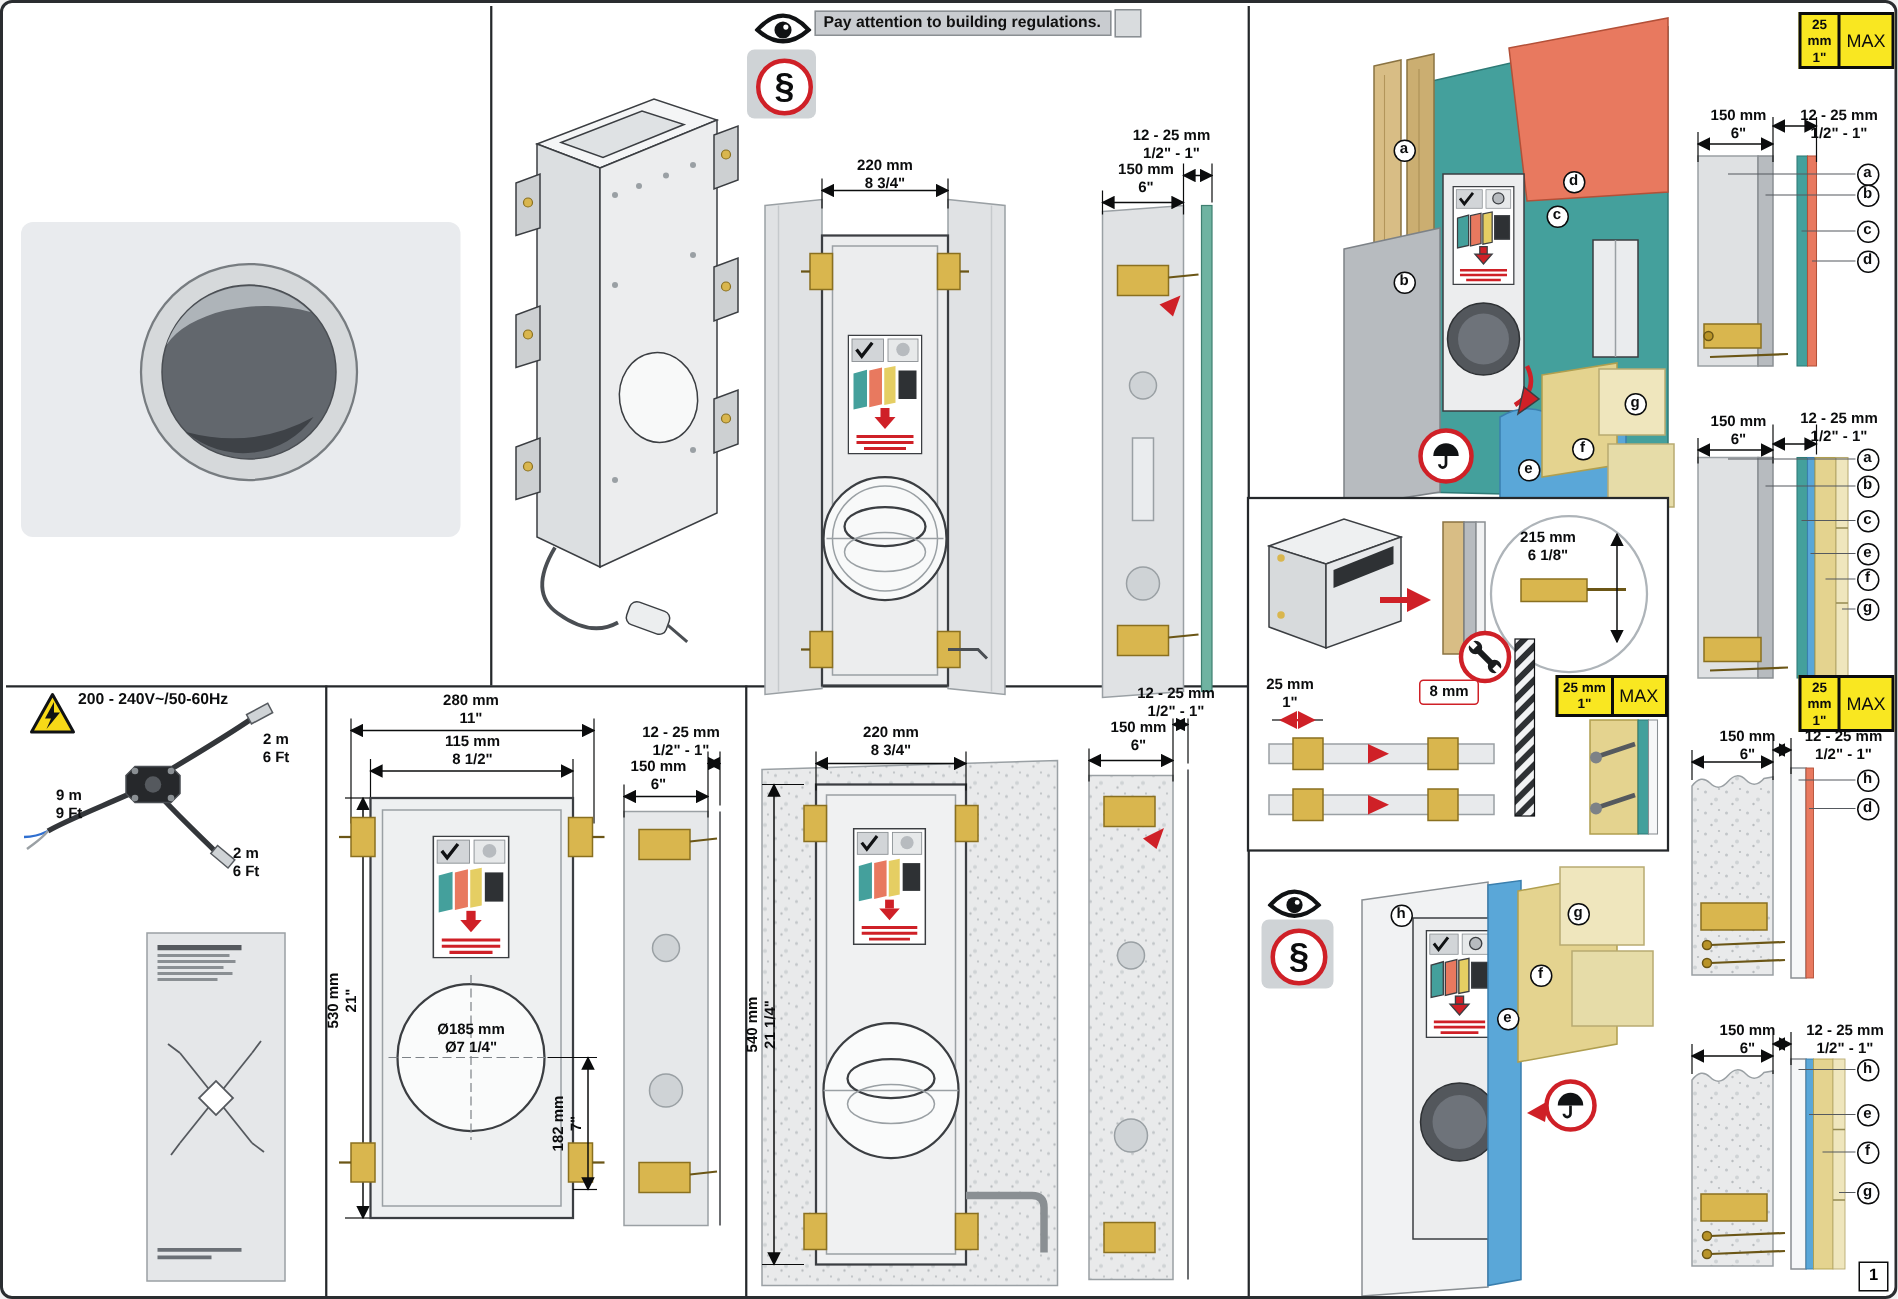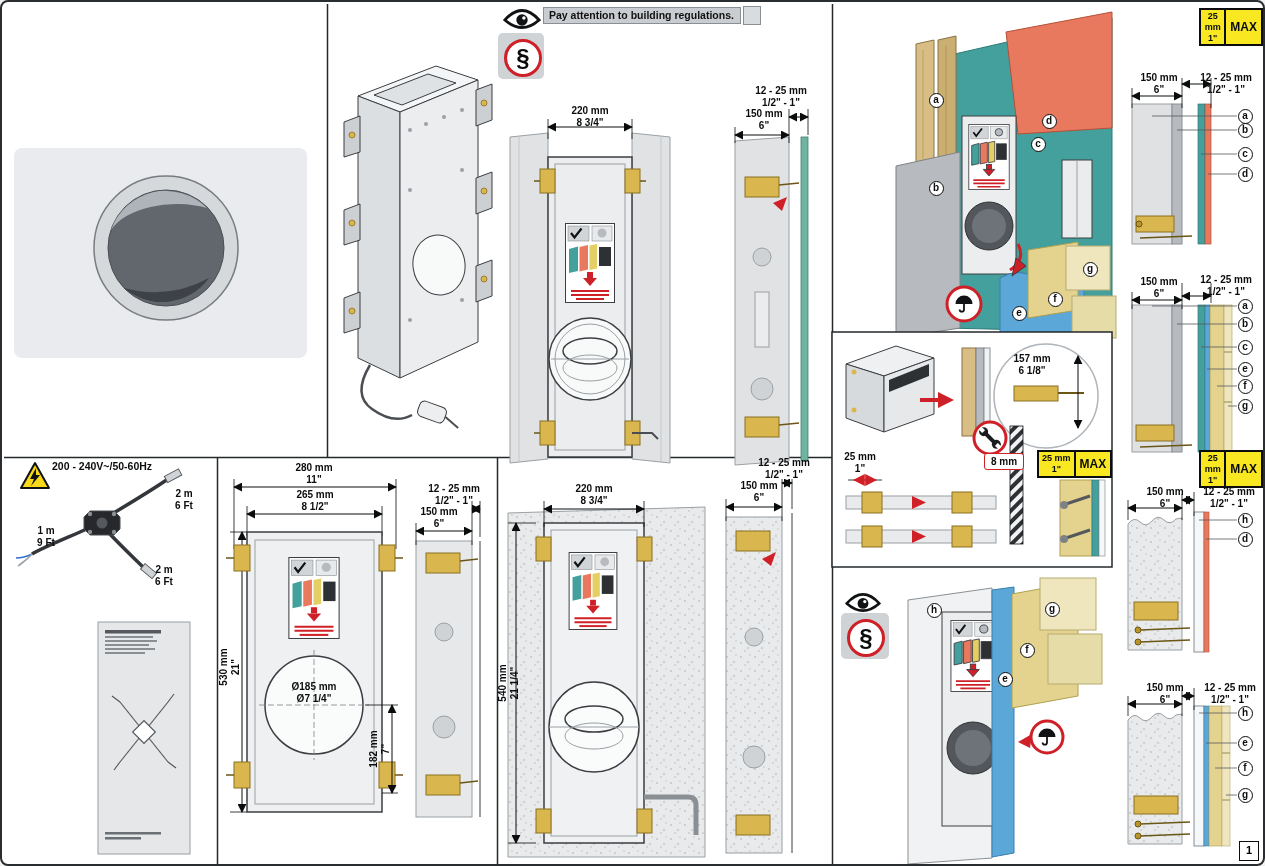--- a/index.html
+++ b/index.html
@@ -10,21 +10,21 @@
   .dim { position:absolute; transform:translateX(-50%); text-align:center;
          font-size:10px; font-weight:bold; line-height:1.15; color:#0b0c0d; white-space:nowrap; z-index:5; }
   .dim.rot { transform:translate(-50%,-50%) rotate(-90deg); }
   .marker { position:absolute; width:15px; height:15px; margin:-7.5px 0 0 -7.5px;
             border:1.5px solid #0b0c0d; border-radius:50%; background:#fff;
             font-size:10px; font-weight:bold; line-height:12px; text-align:center; color:#0b0c0d; z-index:6; }
   .maxbox { position:absolute; display:flex; align-items:stretch; border:2px solid #0b0c0d;
             background:#f9e721; z-index:7; }
   .maxbox .cell { padding:1px 3px; font-size:9px; font-weight:bold; line-height:1.2; text-align:center;
             border-right:2px solid #0b0c0d; display:flex; flex-direction:column; justify-content:center; color:#0b0c0d; }
-  .maxbox .max { padding:0 4px; font-size:12px; font-weight:bold; display:flex; align-items:center; color:#0b0c0d; }
+  .maxbox .max { padding:0 4px; font-size:12px; font-weight:normal; display:flex; align-items:center; color:#0b0c0d; }
   .hdrbar { position:absolute; left:541px; top:5px; width:198px; height:17px; background:#c9ccd0;
             border:1px solid #8a8f93; font-size:10.5px; font-weight:bold; line-height:15px;
             padding-left:5px; color:#111; white-space:nowrap; overflow:hidden; z-index:5; }
   .hdrend { position:absolute; left:741px; top:4px; width:18px; height:19px; background:#d9dcde;
             border:1px solid #8a8f93; z-index:5; }
   .badge-back { position:absolute; background:#cfd3d6; border-radius:5px; z-index:4; }
   .badge { position:absolute; width:38px; height:38px; border:3.5px solid #cf2027; border-radius:50%;
            background:#fff; color:#0b0c0d; font-size:24px; font-weight:bold; text-align:center;
            line-height:32px; z-index:5; }
   .box8 { position:absolute; border:1.5px solid #cf2027; background:#fff; border-radius:3px;
@@ -574,29 +574,29 @@
     </div>
 <div class="dim" style="left:1224px;top:272px">
       <div>12 - 25 mm</div>
       <div>1/2" - 1"</div>
     </div>
 <div class="dim" style="left:858px;top:449px">
       <div>25 mm</div>
       <div>1"</div>
     </div>
 <div class="dim" style="left:1030px;top:351px">
-      <div>157 mm</div>
+      <div>215 mm</div>
       <div>6 1/8"</div>
     </div>
 <div class="dim" style="left:312px;top:460px">
       <div>280 mm</div>
       <div>11"</div>
     </div>
 <div class="dim" style="left:313px;top:487px">
-      <div>265 mm</div>
+      <div>115 mm</div>
       <div>8 1/2"</div>
     </div>
 <div class="dim rot" style="left:227px;top:665px">
       <div>530 mm</div>
       <div>21"</div>
     </div>
 <div class="dim" style="left:312px;top:679px">
       <div>Ø185 mm</div>
       <div>Ø7 1/4"</div>
     </div>
@@ -644,29 +644,29 @@
       <div>12 - 25 mm</div>
       <div>1/2" - 1"</div>
     </div>
 
 <div class="volt" style="left:50px;top:458px">200 - 240V~/50-60Hz</div>
 <div class="dim" style="left:182px;top:486px">
       <div>2 m</div>
       <div>6 Ft</div>
     </div>
 <div class="dim" style="left:44px;top:523px">
-      <div>1 m</div>
+      <div>9 m</div>
       <div>9 Ft</div>
     </div>
 <div class="dim" style="left:162px;top:562px">
       <div>2 m</div>
       <div>6 Ft</div>
     </div>
 
-<div class="box8" style="left:982px;top:451px">8 mm</div>
+<div class="box8" style="left:944px;top:451px">8 mm</div>
 
 <div class="marker" style="left:934px;top:98px">a</div>
 <div class="marker" style="left:934px;top:186px">b</div>
 <div class="marker" style="left:1036px;top:142px">c</div>
 <div class="marker" style="left:1047px;top:119px">d</div>
 <div class="marker" style="left:1017px;top:311px">e</div>
 <div class="marker" style="left:1053px;top:297px">f</div>
 <div class="marker" style="left:1088px;top:267px">g</div>
 
 <div class="marker" style="left:1243px;top:114px">a</div>

